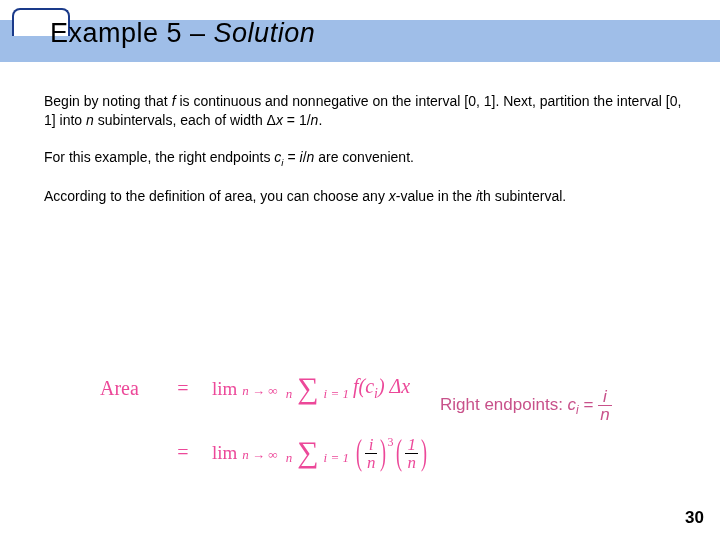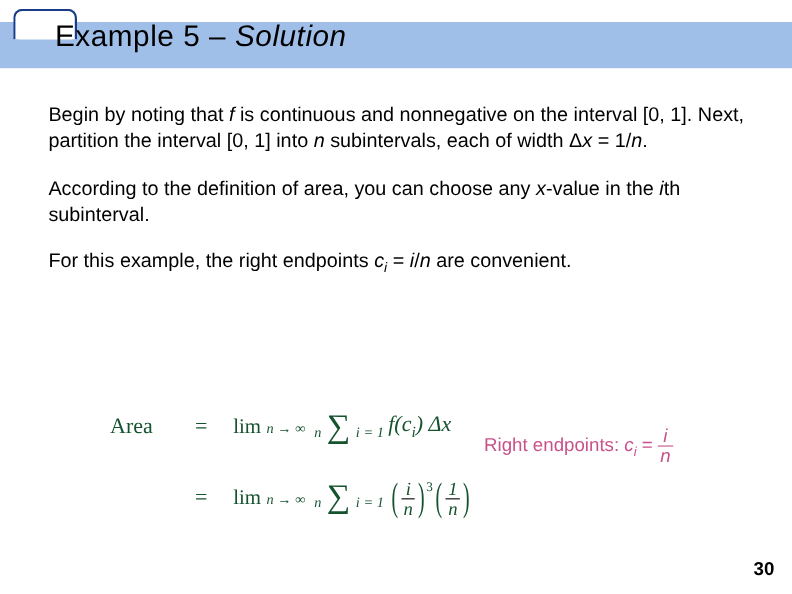--- a/index.html
+++ b/index.html
@@ -1,25 +1,25 @@
 <!DOCTYPE html>
 <html><head>
 <meta charset="utf-8">
 <style>
   html,body{margin:0;padding:0}
   body{width:720px;height:540px;background:#fff;font-family:Arial,Helvetica,sans-serif;color:#000;position:relative;overflow:hidden}
   .title-bar{position:absolute;left:0;top:20px;width:720px;height:42px;background:#9fbee8}
   .title-tab{position:absolute;left:12px;top:8px;width:54px;height:26px;border:2px solid #1a3a8a;border-bottom:none;border-top-left-radius:8px;border-top-right-radius:8px;background:#fff}
   .title{position:absolute;left:50px;top:18px;font-size:27px;letter-spacing:0.5px}
   .title .sol{font-style:italic}
-  .content{position:absolute;left:44px;top:92px;width:640px;font-size:18px;line-height:1.35}
+  .content{position:absolute;left:44px;top:92px;width:640px;font-size:14px;line-height:1.35}
   .content p{margin:0 0 18px 0}
   .content .it{font-style:italic}
   sub{font-size:0.7em;font-style:italic}
-  .math-block{position:absolute;left:100px;top:356px;font-family:'Times New Roman',serif;font-size:20px;color:#14532d}
+  .math-block{position:absolute;left:100px;top:356px;font-family:'Times New Roman',serif;font-size:20px;color:#ec4899}
   .math-row{display:flex;align-items:center;height:64px}
   .mlabel{width:54px}
   .eq{width:58px;text-align:center}
   .lim{display:inline-block;text-align:center;line-height:1;vertical-align:middle;margin-right:4px}
   .lim .top{font-size:19px}
   .lim .bot{font-size:13px;font-style:italic}
   .sigma{display:inline-block;text-align:right;line-height:1;vertical-align:middle;margin:0 4px}
   .sigma .st{font-size:13px;font-style:italic}
   .sigma .sg{font-size:30px}
   .sigma .sb{font-size:13px;font-style:italic}
@@ -42,24 +42,24 @@
 <div class="title-tab"></div>
 <div class="title">
   <span>Example 5 – </span><span class="sol">Solution</span>
 </div>
 
 <div class="content">
   <p>
     <span>Begin by noting that </span><span class="it">f</span><span> is continuous and nonnegative on the interval [0, 1]. Next, partition the interval [0, 1] into </span><span class="it">n</span><span> subintervals, each of width Δ</span><span class="it">x</span><span> = 1/</span><span class="it">n</span><span>.</span>
   </p>
   <p>
-    <span>According to the definition of area, you can choose any </span><span class="it">x</span><span>-value  in the </span><span class="it">i</span><span>th subinterval.</span>
+    <span>For this example, the right endpoints </span><span class="it">c</span><sub>i</sub><span> = </span><span class="it">i</span><span>/</span><span class="it">n</span><span> are convenient.</span>
   </p>
   <p>
-    <span>For this example, the right endpoints </span><span class="it">c</span><sub>i</sub><span> = </span><span class="it">i</span><span>/</span><span class="it">n</span><span> are convenient.</span>
+    <span>According to the definition of area, you can choose any </span><span class="it">x</span><span>-value  in the </span><span class="it">i</span><span>th subinterval.</span>
   </p>
 </div>
 
 <div class="math-block">
   <div class="math-row">
     <span class="mlabel">Area</span>
     <span class="eq">=</span>
     <span class="lim">
       <span class="top">lim</span>
       <span class="bot">n → ∞</span>

